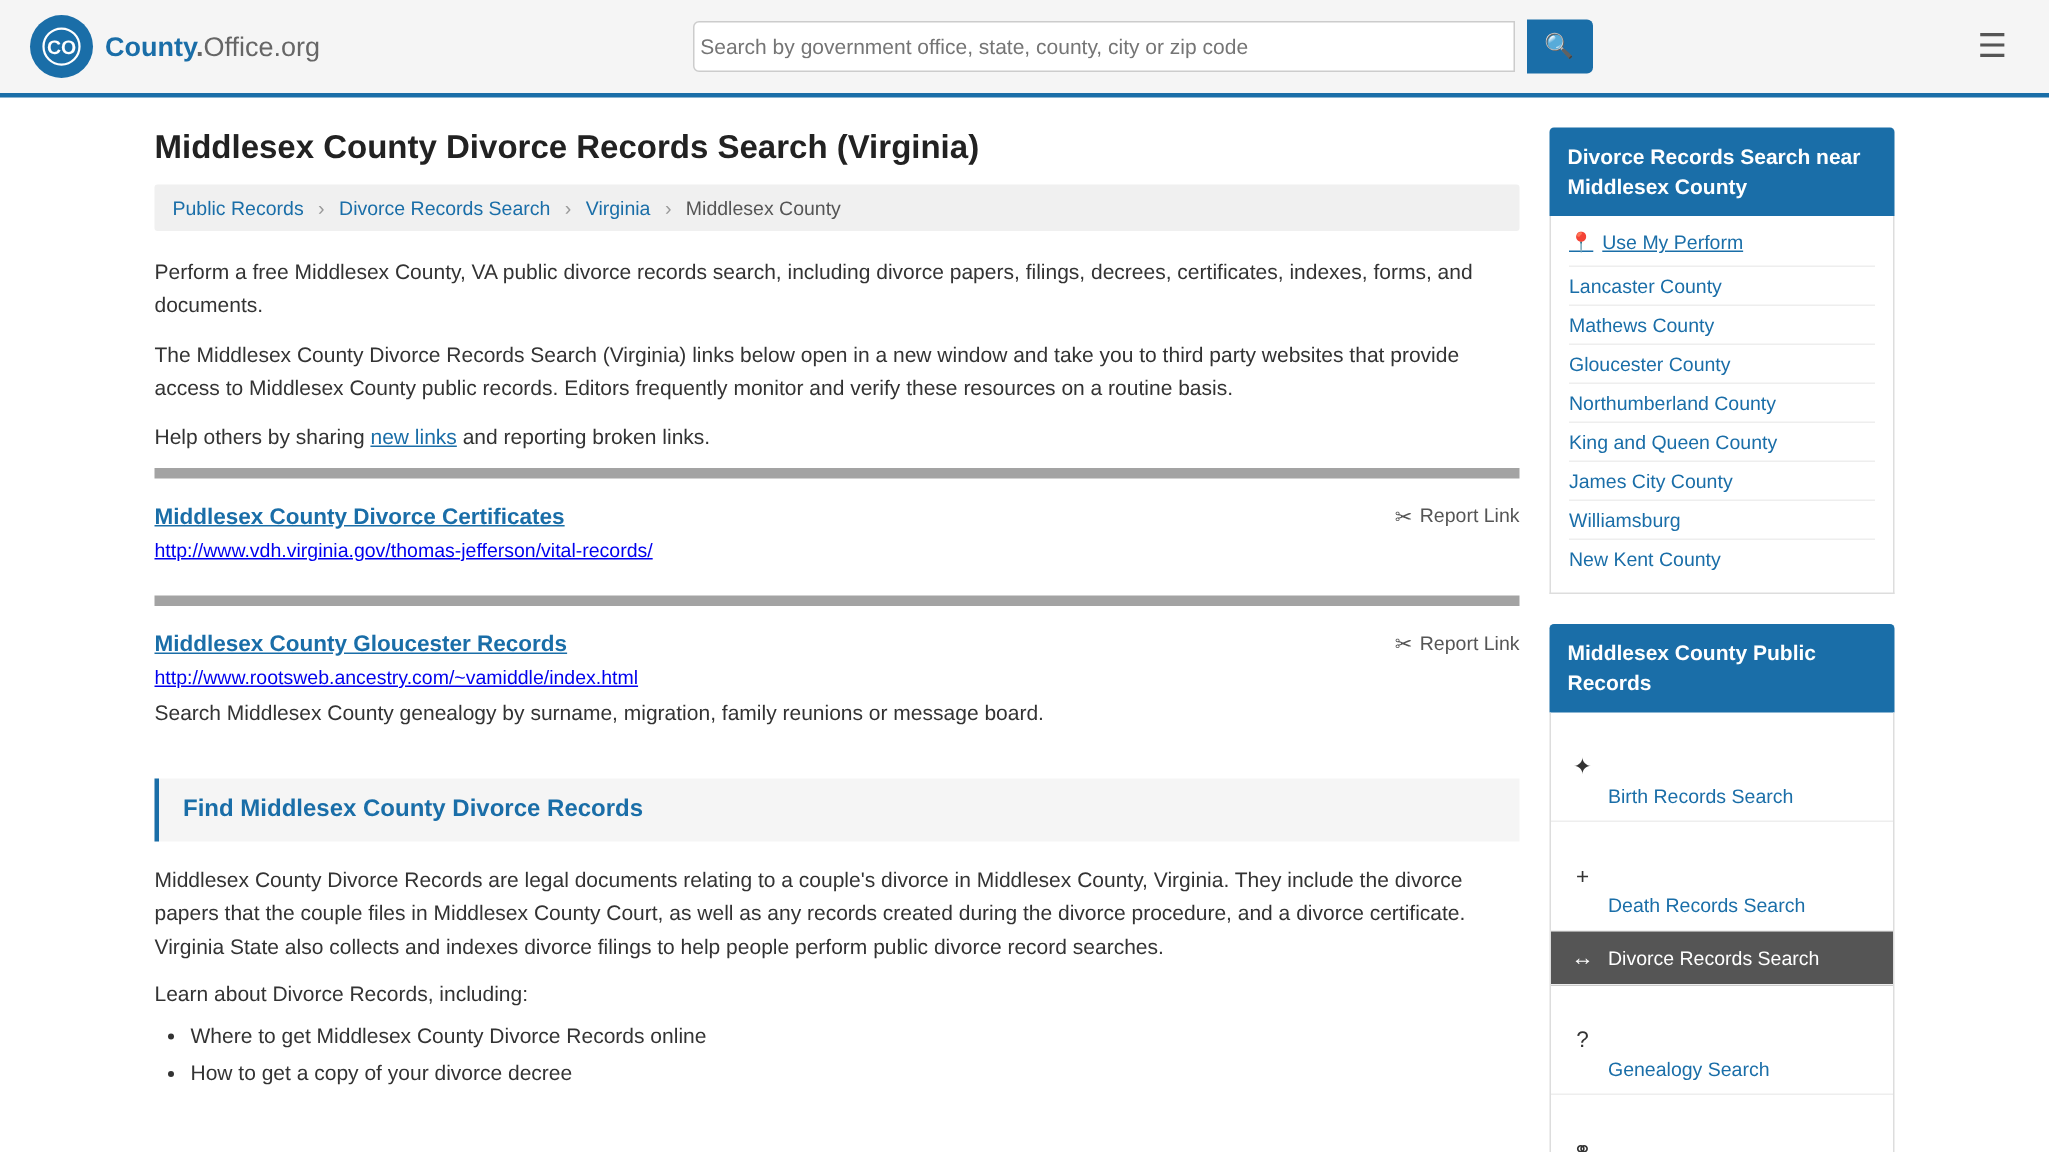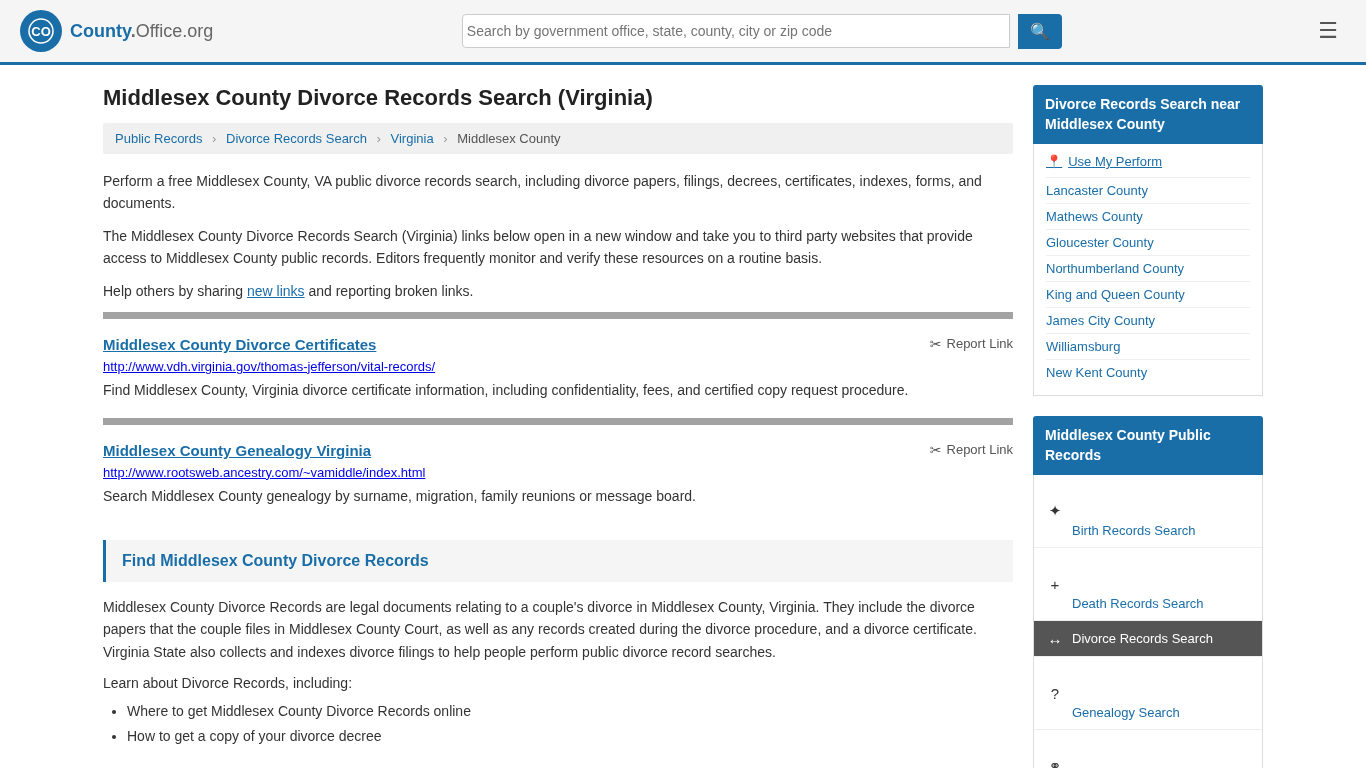--- a/index.html
+++ b/index.html
@@ -324,26 +324,25 @@
       <div class="record-link-header">
         <a href="#" class="record-link-title">Middlesex County Divorce Certificates</a>
         <div class="report-link">
           <span class="report-icon">✂</span>
           <span>Report Link</span>
         </div>
       </div>
       <div class="record-url">
         <a href="#">http://www.vdh.virginia.gov/thomas-jefferson/vital-records/</a>
       </div>
-      <p class="record-desc">Find Middlesex County, Virginia divorce certificate information, including confidentiality, fees, and certified copy request procedure.</p>
     </div>
 
     <div class="record-link-block">
       <div class="record-link-header">
-        <a href="#" class="record-link-title">Middlesex County Genealogy Virginia</a>
+        <a href="#" class="record-link-title">Middlesex County Gloucester Records</a>
         <div class="report-link">
           <span class="report-icon">✂</span>
           <span>Report Link</span>
         </div>
       </div>
       <div class="record-url">
         <a href="#">http://www.rootsweb.ancestry.com/~vamiddle/index.html</a>
       </div>
       <p class="record-desc">Search Middlesex County genealogy by surname, migration, family reunions or message board.</p>
     </div>

